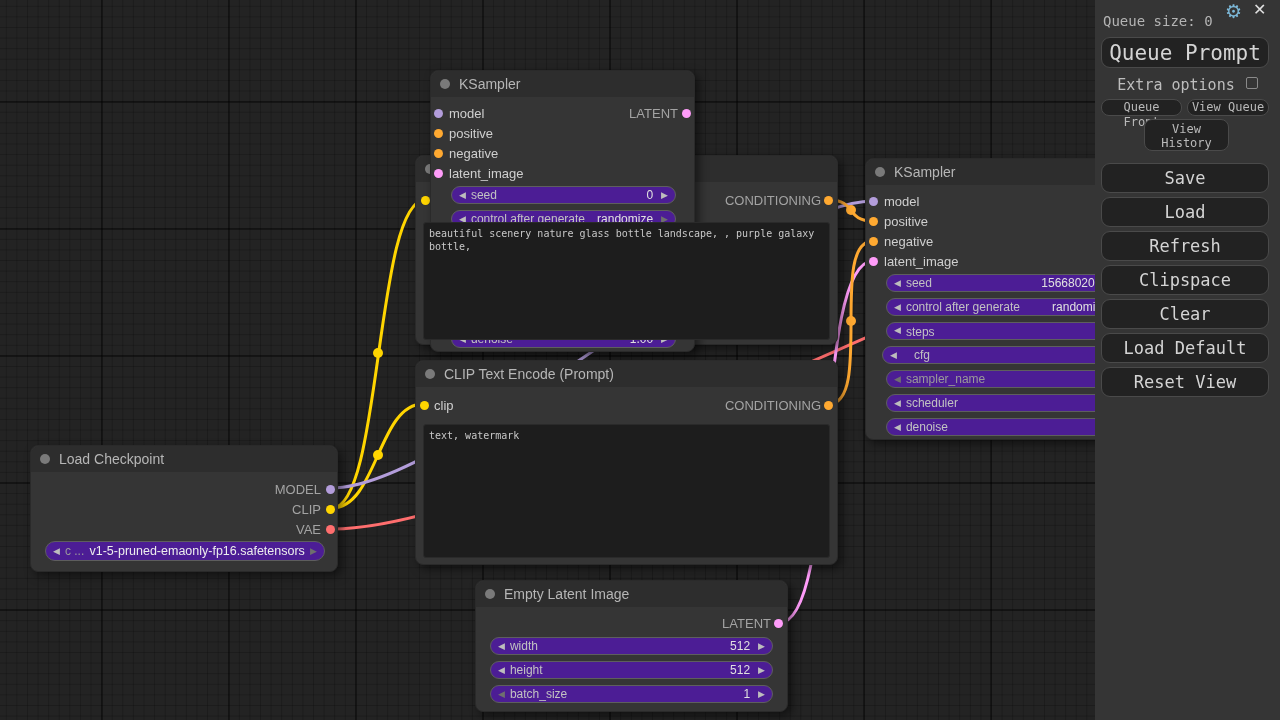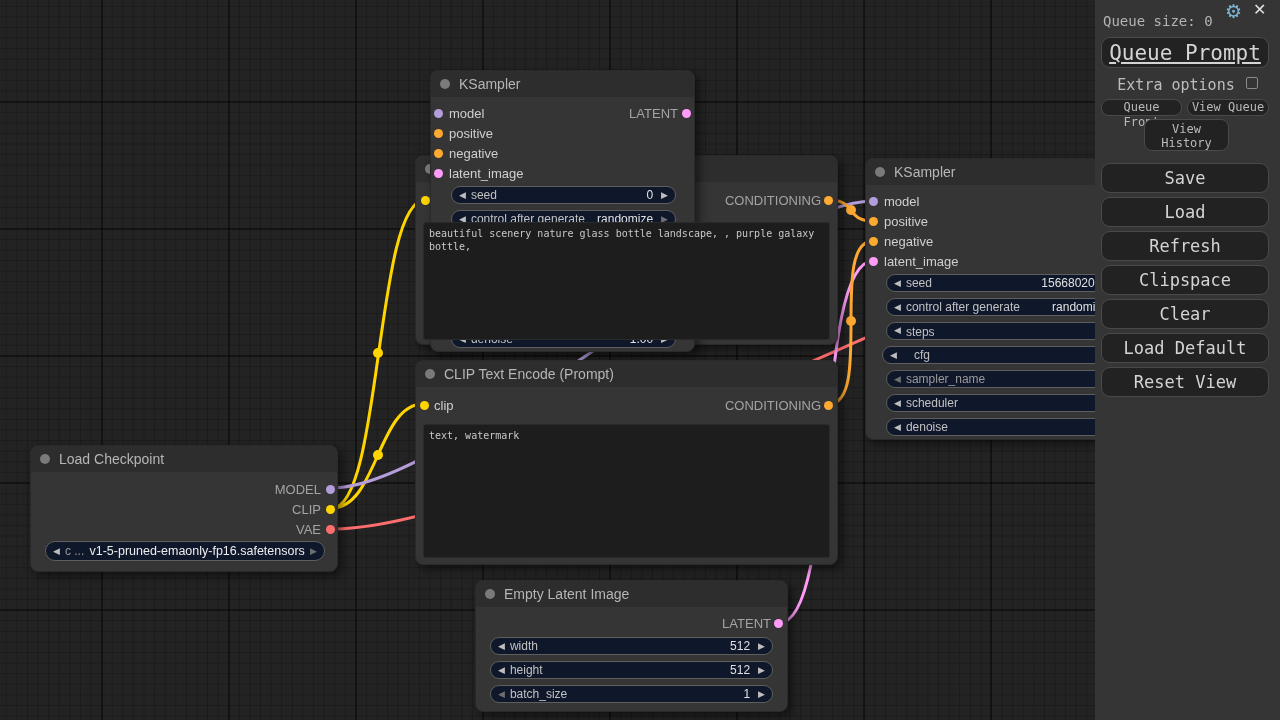--- a/index.html
+++ b/index.html
@@ -39,21 +39,21 @@
   }
   .slot { position:absolute; height:16px; font-size:13px; line-height:16px; color:#cfcfcf; white-space:nowrap; }
   .slot.in  { left:18px; }
   .slot.out { right:16px; color:#a3a3a3; }
   .sdot { position:absolute; width:9px; height:9px; border-radius:50%; z-index:3; }
   .c-model { background:#B39DDB; } .c-clip { background:#FFD500; }
   .c-vae { background:#FF6E6E; }  .c-cond { background:#FFA931; }
   .c-latent { background:#FF9CF9; }
 
   .widget {
-    position:absolute; height:18px; background:#0f172a;
+    position:absolute; height:18px; background:#4c1d95;
     border:1px solid #5e5e5e; border-radius:9px;
     display:flex; align-items:center; padding:0 7px;
     font-size:12px; color:#c2c2c2; overflow:hidden; white-space:nowrap;
   }
   .widget .wlabel { margin-left:5px; color:#c2c2c2; }
   .widget .sp { flex:1; }
   .widget .wvalue { color:#e0e0e0; margin-right:8px; }
   .widget .wvalue.center { flex:1; text-align:center; margin:0; color:#ededed; }
   .arr { color:#bdbdbd; font-size:9px; line-height:18px; font-family:"DejaVu Sans", sans-serif; }
   .arr.l::before { content:"\25C0"; }
@@ -262,21 +262,21 @@
 </div>
 
 <textarea class="prompt-box" style="left: 423px; top: 222px; width: 407px; height: 118px;">beautiful scenery nature glass bottle landscape, , purple galaxy bottle,</textarea>
 <textarea class="prompt-box" style="left: 423px; top: 424px; width: 407px; height: 134px;">text, watermark</textarea>
 
 <div class="menu">
   <div class="qrow">Queue size: 0</div>
   <div class="gear">⚙</div>
   <div class="xclose">✕</div>
 
-  <div class="mbtn big" style="top:37px;text-decoration:underline;">Queue Prompt</div>
+  <div class="mbtn big" style="top:37px;">Queue Prompt</div>
 
   <div class="xopts" style="width:162px;">Extra options</div>
   <span class="chk"></span>
 
   <div class="sbtn" style="left:6px; top:99px; width:81px; height:17px; line-height:15px;">Queue Front</div>
   <div class="sbtn" style="left:92px; top:99px; width:82px; height:17px; line-height:15px;">View Queue</div>
   <div class="sbtn" style="left:49px; top:119px; width:85px; height:32px; line-height:14px; padding-top:2px;">
     <div>View</div>
     <div>History</div>
   </div>

